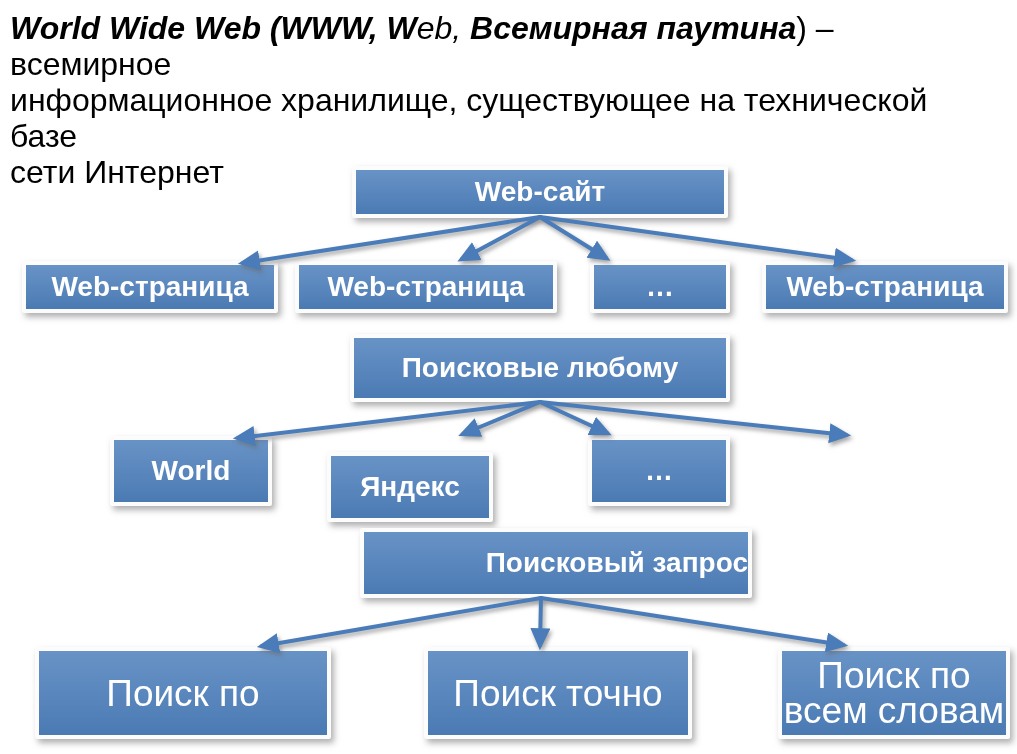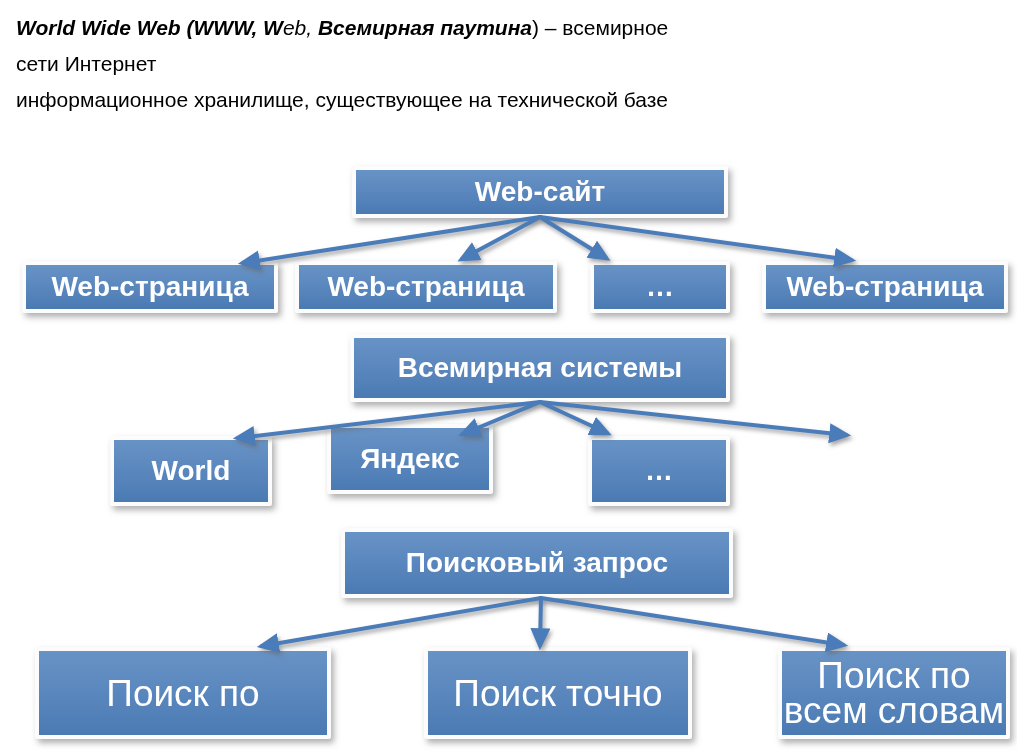--- a/index.html
+++ b/index.html
@@ -6,23 +6,23 @@
   body {
     width: 1017px; height: 754px;
     background: var(--background, #ffffff);
     font-family: "Liberation Sans", sans-serif;
     overflow: hidden;
   }
   #stage { position: relative; width: 1017px; height: 754px; }
 
   
   .title {
-    position: absolute; left: 16px; top: 10px; width: 980px;
+    position: absolute; left: 10px; top: 10px; width: 980px;
     color: var(--title-text, #000000);
-    font-size: 21px; line-height: 36px;
+    font-size: 32px; line-height: 36px;
   }
   .title .bi { font-weight: bold; font-style: italic; }
   .title .it { font-style: italic; }
 
   
   .node {
     position: absolute;
     box-sizing: border-box;
     background-color: var(--box-fill, #4f81bd);
     background-image: linear-gradient(180deg, rgba(255,255,255,0.14), rgba(0,0,0,0.05));
@@ -38,24 +38,24 @@
   }
   .node.light { font-weight: normal; font-size: 37px; line-height: 35px; }
 
   .b-website  { left: 352px; top: 166px; width: 376px; height: 52px; }
   .b-page1    { left:  22px; top: 261px; width: 256px; height: 52px; }
   .b-page2    { left: 295px; top: 261px; width: 262px; height: 52px; }
   .b-ell1     { left: 590px; top: 261px; width: 140px; height: 52px; }
   .b-page3    { left: 762px; top: 261px; width: 246px; height: 52px; }
   .b-engines  { left: 350px; top: 334px; width: 380px; height: 68px; }
   .b-google   { left: 110px; top: 436px; width: 162px; height: 70px; }
-  .b-yandex   { left: 327px; top: 424px; width: 166px; height: 70px; }
+  .b-yandex   { left: 327px; top: 452px; width: 166px; height: 70px; }
   .b-ell2     { left: 588px; top: 436px; width: 142px; height: 70px; }
   .b-rambler  { left: 763px; top: 436px; width: 162px; height: 70px; }
-  .b-query    { left: 341px; top: 528px; width: 392px; height: 70px; }
+  .b-query    { left: 360px; top: 528px; width: 392px; height: 70px; align-items: flex-end; }
   .b-any      { left:  35px; top: 647px; width: 296px; height: 92px; }
   .b-phrase   { left: 424px; top: 647px; width: 268px; height: 92px; }
   .b-all      { left: 778px; top: 647px; width: 232px; height: 92px; }
 
   
   svg.arrows {
     position: absolute; left: 0; top: 0;
     width: 1017px; height: 754px;
     pointer-events: none;
     filter: drop-shadow(2px 3px 2px rgba(105,105,105,0.6));
@@ -68,42 +68,42 @@
   }
   .ah-fill { fill: var(--arrow, #4a7cba); }
 </style>
 </head>
 <body>
 
 <div id="stage">
 
   <div class="title">
     <div class="t-line"><span class="bi">World Wide Web (WWW, W</span><span class="it">eb</span><span class="it">, </span><span class="bi">Всемирная паутина</span><span>) – всемирное</span></div>
+    <div class="t-line">информационное хранилище, существующее на технической базе</div>
     <div class="t-line">сети Интернет</div>
-    <div class="t-line">информационное хранилище, существующее на технической базе</div>
   </div>
 
   <div class="node b-website">
     <span>Web-сайт</span>
   </div>
   <div class="node b-page1">
     <span>Web-страница</span>
   </div>
   <div class="node b-page2">
     <span>Web-страница</span>
   </div>
   <div class="node b-ell1">
     <span>…</span>
   </div>
   <div class="node b-page3">
     <span>Web-страница</span>
   </div>
 
   <div class="node b-engines">
-    <span>Всемирная системы</span>
+    <span>Поисковые любому</span>
   </div>
   <div class="node b-google">
     <span>World</span>
   </div>
   <div class="node b-yandex">
     <span>Яндекс</span>
   </div>
   <div class="node b-ell2">
     <span>…</span>
   </div>

